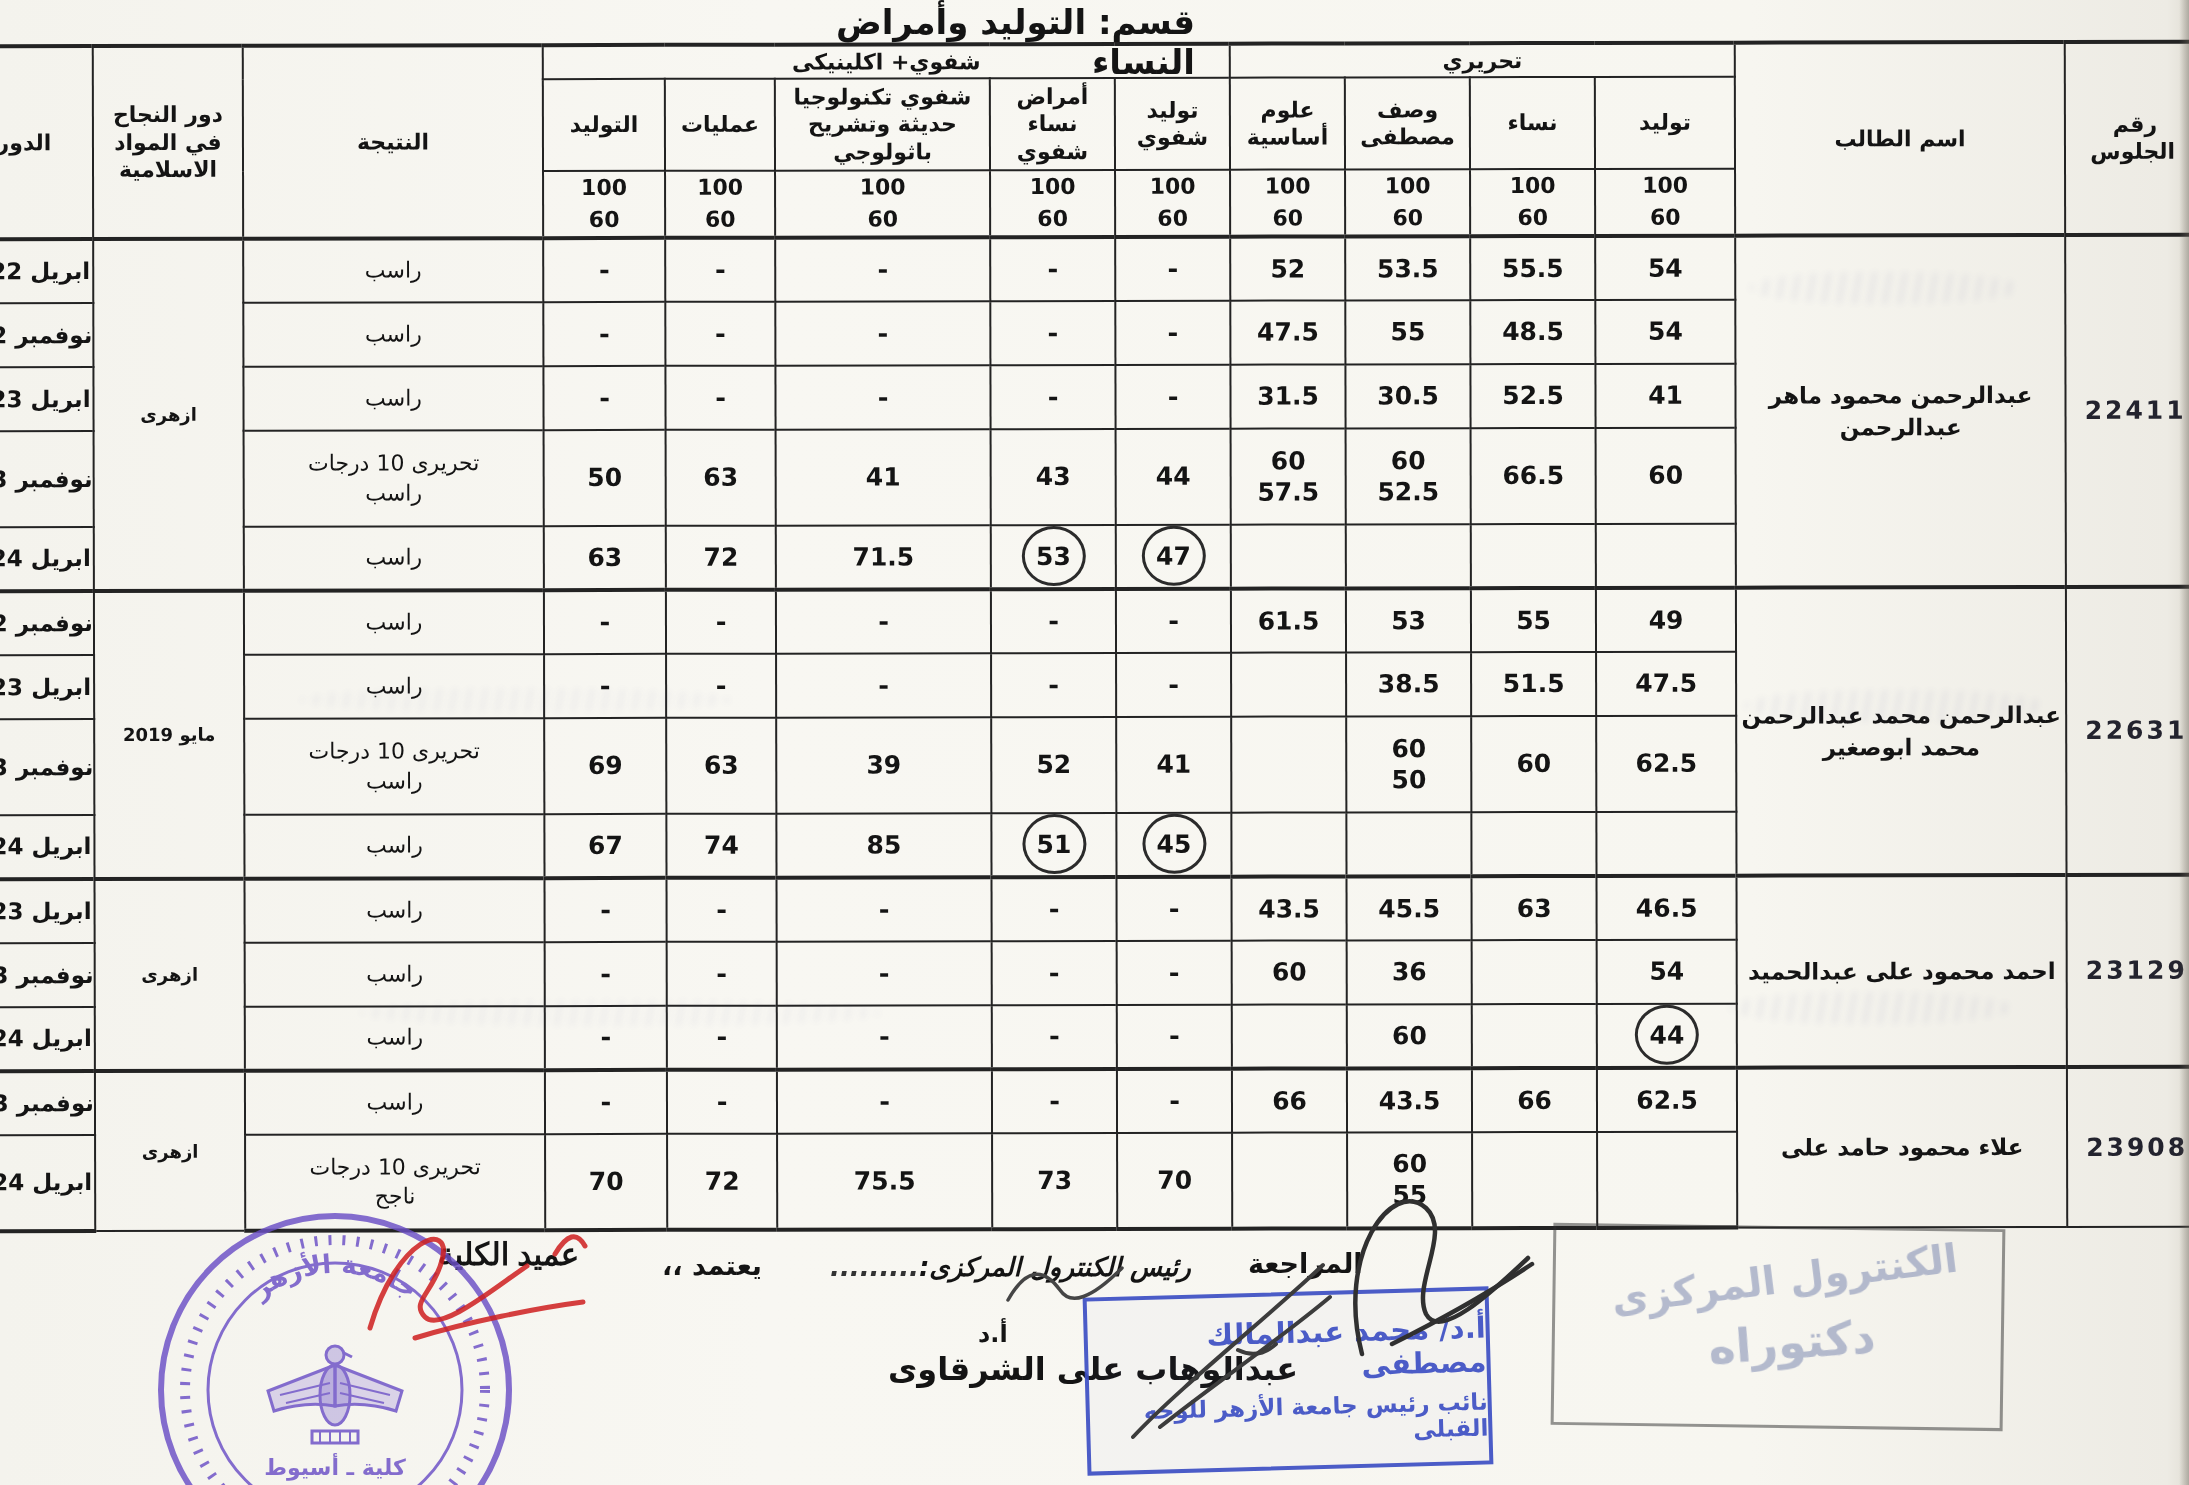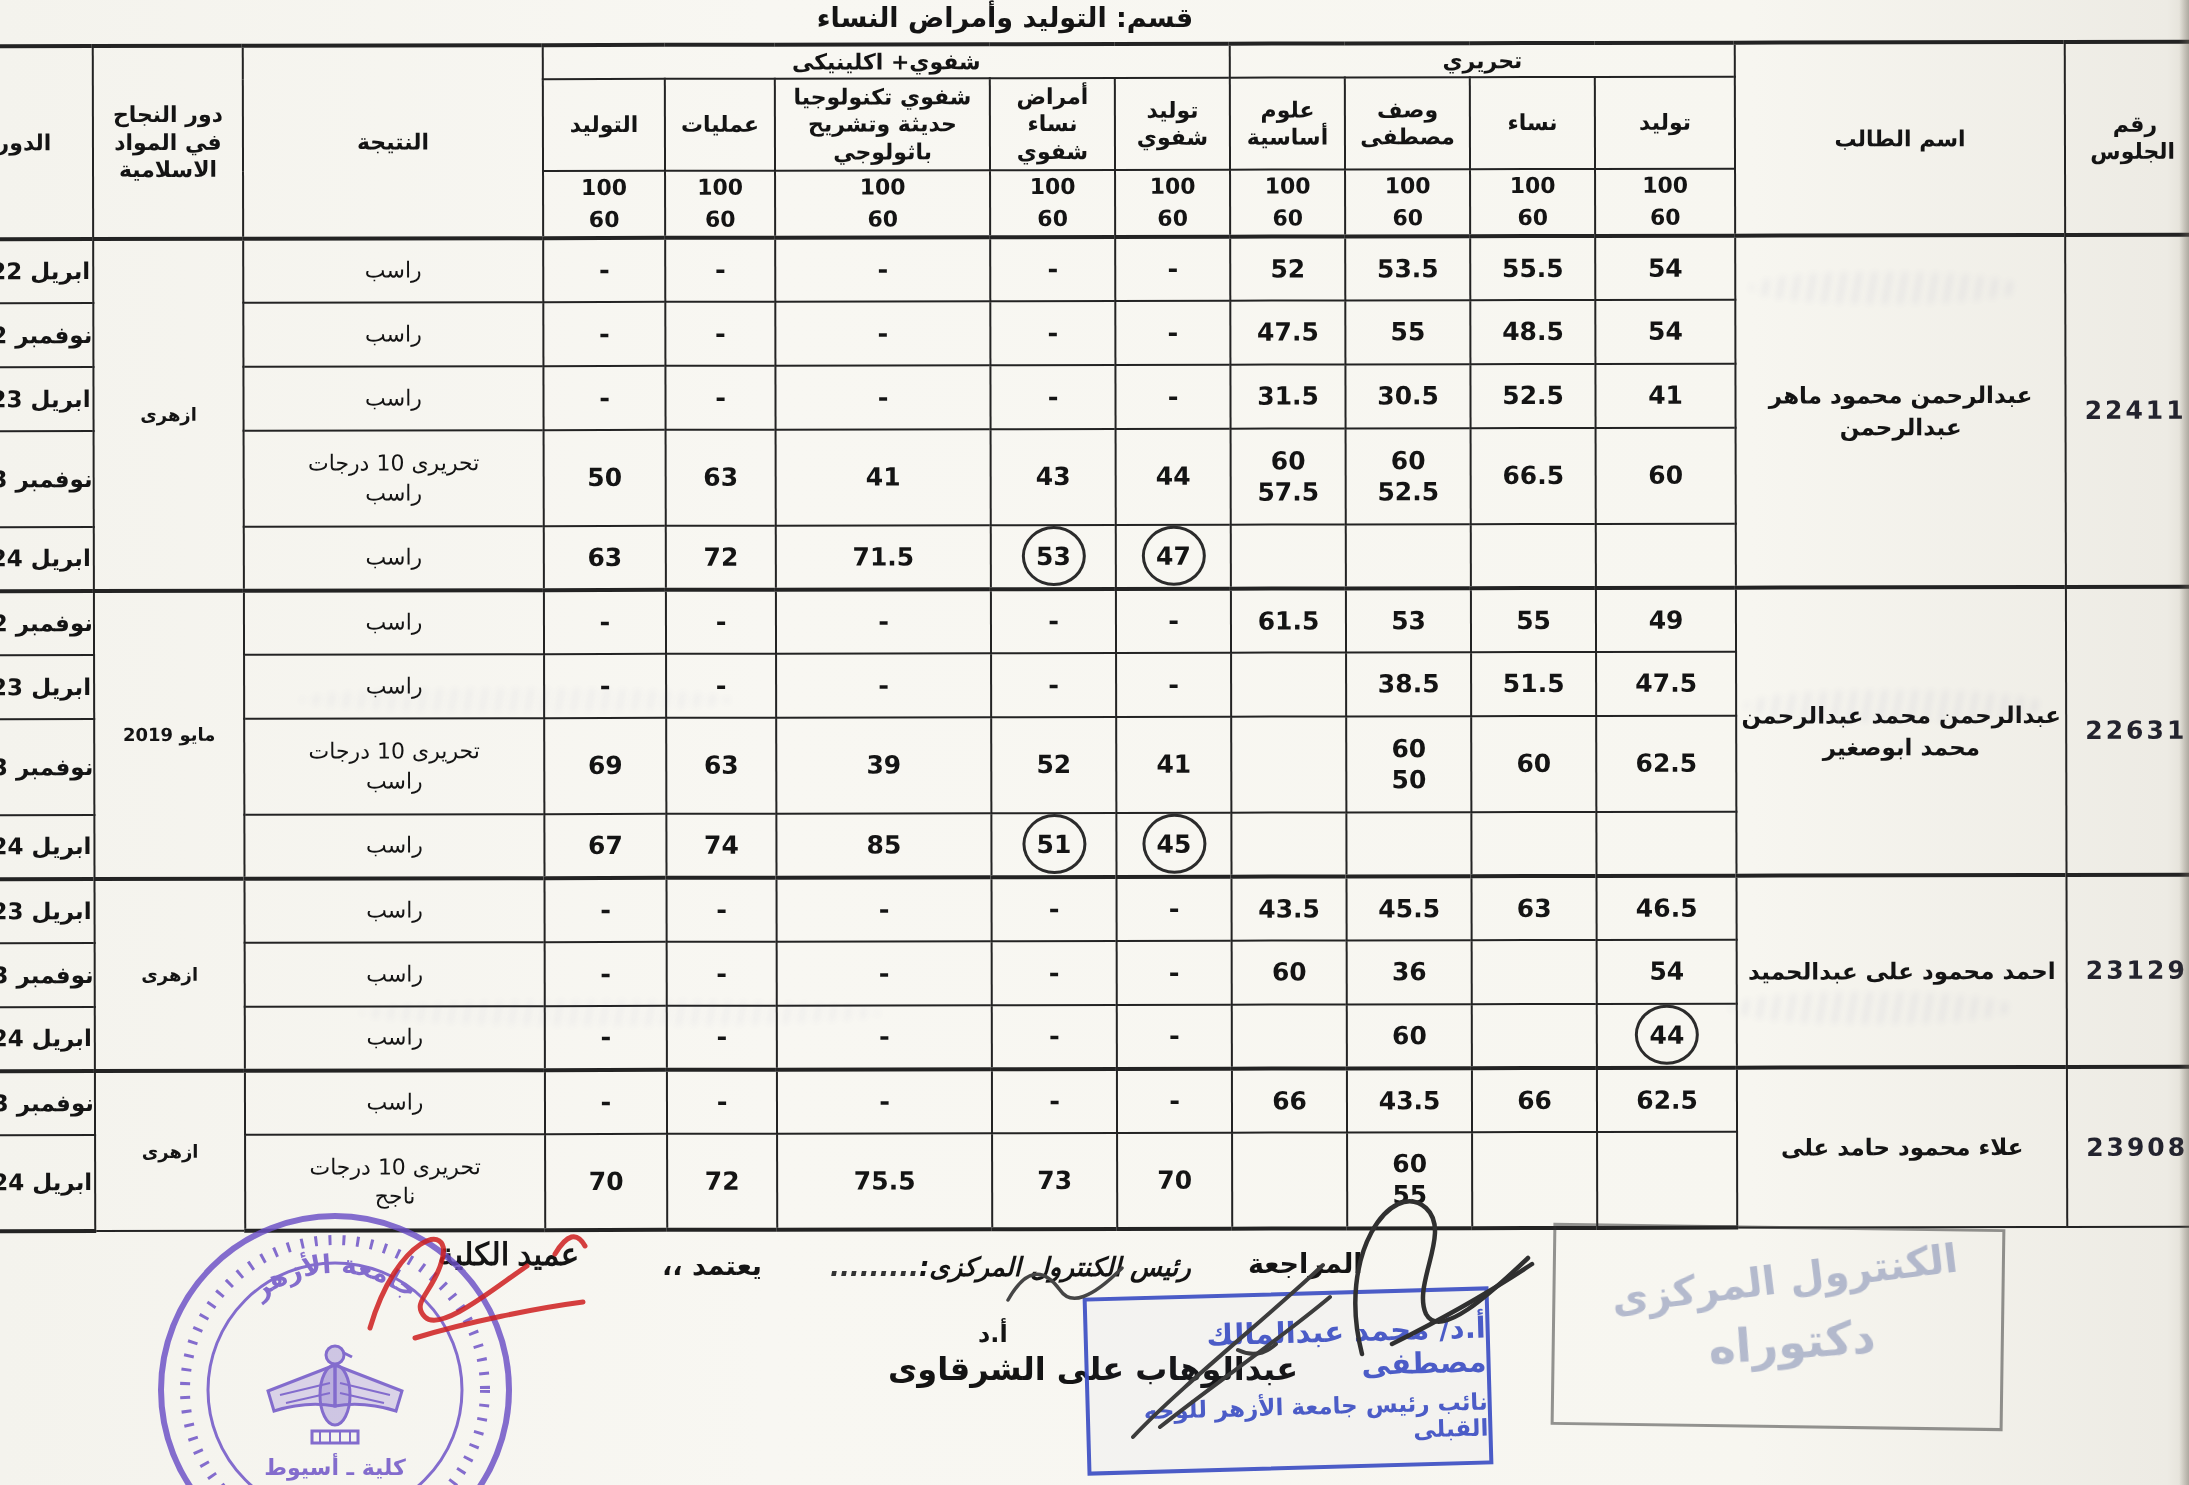--- a/index.html
+++ b/index.html
@@ -1,22 +1,22 @@
 <!DOCTYPE html>
 <html lang="ar" dir="rtl"><head>
 <meta charset="utf-8">
 <style>
   html,body{margin:0;padding:0;background:#d9d7d0;}
   .page{
     position:relative;width:2189px;height:1485px;overflow:hidden;
     background:linear-gradient(90deg,#f4f3ed 0%,#f8f7f2 35%,#f7f6f0 80%,#edebe4 99%,#e2dfd6 100%);
     font-family:"DejaVu Sans",sans-serif;color:#141414;direction:rtl;
   }
-  .page-title{position:absolute;top:2px;left:815px;width:380px;text-align:center;
-    font-size:27px;font-weight:bold;letter-spacing:.5px;}
+  .page-title{position:absolute;top:2px;left:815px;width:380px;text-align:right;
+    font-size:34px;font-weight:bold;letter-spacing:.5px;}
   
   table.results{position:absolute;top:42px;left:-45px;width:2250px;border-collapse:collapse;
     table-layout:fixed;transform:rotate(-0.12deg);}
   table.results th,table.results td{border:2px solid #232323;text-align:center;vertical-align:middle;padding:0;}
   thead tr:nth-child(1){height:34px}
   thead tr:nth-child(2){height:92px}
   thead tr:nth-child(3){height:60px}
   thead th{font-size:22px;font-weight:bold;line-height:1.25;}
   thead tr:nth-child(1) th{border-top-width:4px;}
   tbody tr{height:64px}

